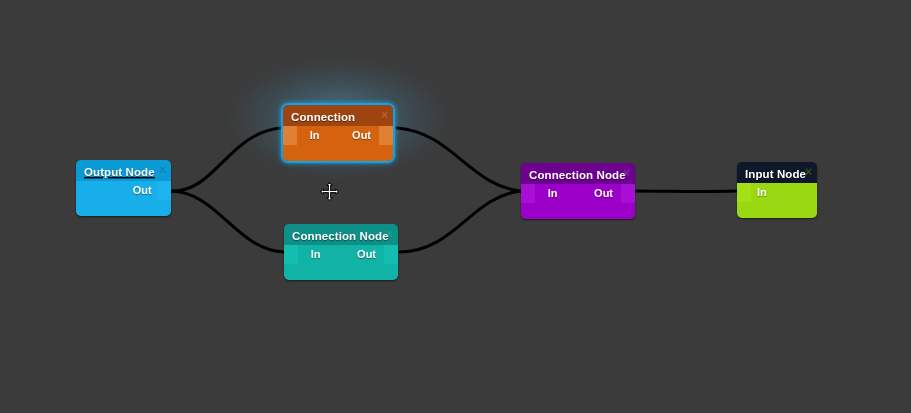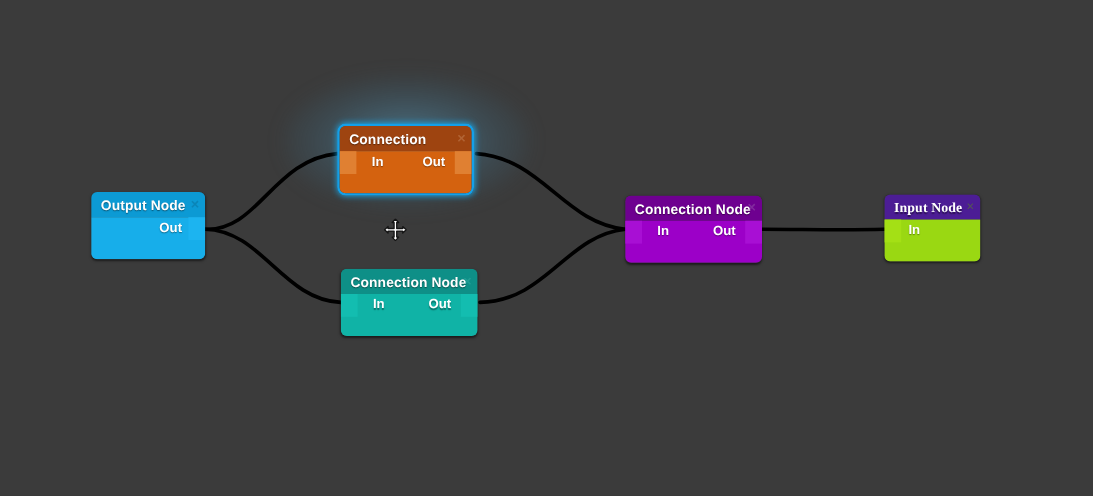--- a/index.html
+++ b/index.html
@@ -129,21 +129,21 @@
   <svg id="edge-layer" viewBox="0 0 911 413" preserveAspectRatio="none">
       <path d="M 171,191 C 215,193 228,133 281,128" class="edge"></path>
       <path d="M 171,191 C 218,192 236,250 284,252" class="edge"></path>
       <path d="M 397,128 C 452,132 470,186 521,191" class="edge"></path>
       <path d="M 400,252 C 455,251 472,196 521,191" class="edge"></path>
       <path d="M 635,191 C 670,191 700,192 737,191" class="edge"></path>
     </svg>
 
   <div id="node-layer">
       <div class="node" style="left: 76px; top: 160px; width: 95px;">
-        <div class="node-header" style="background: rgb(12, 154, 212);"><span class="node-title">Output Node</span><span class="node-close" style="color: rgb(11, 109, 150);">×</span></div>
+        <div class="node-header" style="background: rgb(12, 154, 212); text-decoration: underline;"><span class="node-title">Output Node</span><span class="node-close" style="color: rgb(11, 109, 150);">×</span></div>
         <div class="node-body" style="background: rgb(23, 174, 234);">
           <div class="port-pad port-pad-r" style="background: rgb(28, 180, 240);"></div>
           <span class="port port-out" style="right: 13.3px;">Out</span>
         </div>
       </div>
       <div class="node selected" style="left: 281px; top: 103px; width: 114px; border-color: rgb(20, 160, 232);">
         <div class="node-header" style="background: rgb(158, 68, 16);"><span class="node-title">Connection Node</span><span class="node-close" style="color: rgb(201, 138, 96);">×</span></div>
         <div class="node-body" style="background: rgb(212, 98, 15);">
           <div class="port-pad port-pad-l" style="background: rgb(224, 128, 50);"></div>
           <span class="port port-in" style="left: 22.8px;">In</span>
@@ -163,21 +163,21 @@
       <div class="node" style="left: 521px; top: 163px; width: 114px;">
         <div class="node-header" style="background: rgb(110, 0, 144);"><span class="node-title">Connection Node</span><span class="node-close" style="color: rgb(154, 91, 176);">×</span></div>
         <div class="node-body" style="background: rgb(156, 0, 200);">
           <div class="port-pad port-pad-l" style="background: rgb(168, 15, 212);"></div>
           <span class="port port-in" style="left: 22.8px;">In</span>
           <div class="port-pad port-pad-r" style="background: rgb(168, 15, 212);"></div>
           <span class="port port-out" style="right: 15.96px;">Out</span>
         </div>
       </div>
       <div class="node" style="left: 737px; top: 162px; width: 80px;">
-        <div class="node-header" style="background: #4c1d95; font-family: Liberation Serif, serif;"><span class="node-title">Input Node</span><span class="node-close" style="color: rgb(93, 154, 10);">×</span></div>
+        <div class="node-header" style="background: #0f172a;"><span class="node-title">Input Node</span><span class="node-close" style="color: rgb(93, 154, 10);">×</span></div>
         <div class="node-body" style="background: rgb(154, 216, 18);">
           <div class="port-pad port-pad-l" style="background: rgb(164, 224, 21);"></div>
           <span class="port port-in" style="left: 16px;">In</span>
         </div>
       </div>
     </div>
 
   <svg class="move-cursor" id="move-cursor" viewBox="0 0 19 19" style="left: 320px; top: 182px;">
     <path d="M9.5 0.5 L12.2 3.4 L10.6 3.4 L10.6 8.4 L15.6 8.4 L15.6 6.8 L18.5 9.5
              L15.6 12.2 L15.6 10.6 L10.6 10.6 L10.6 15.6 L12.2 15.6 L9.5 18.5

